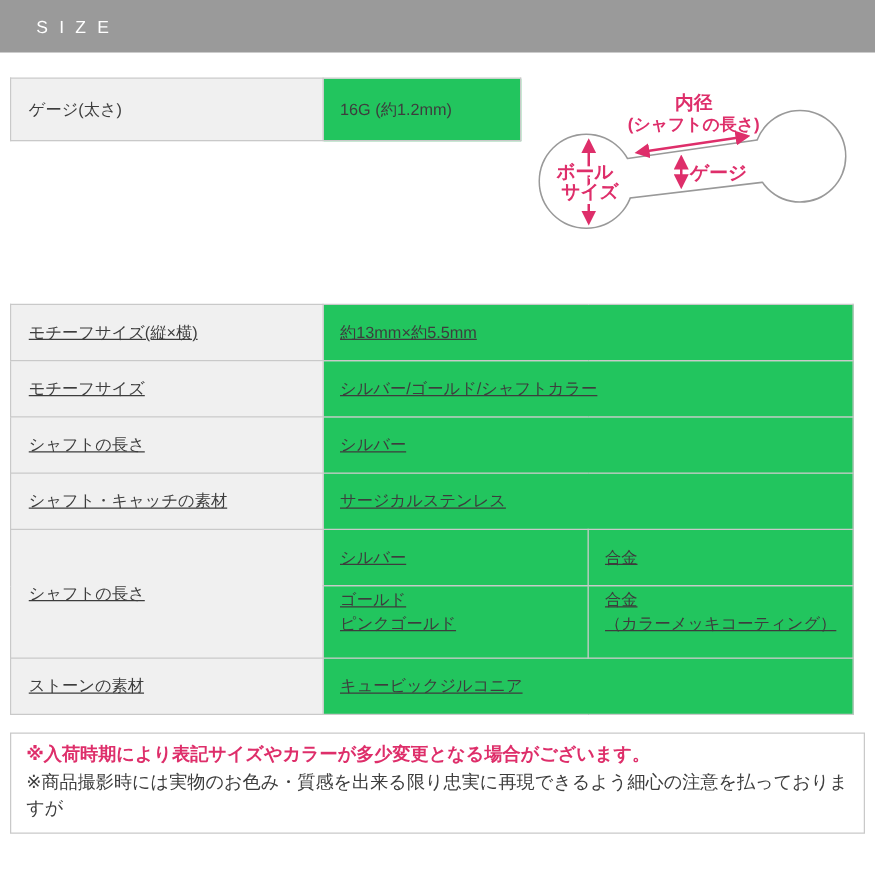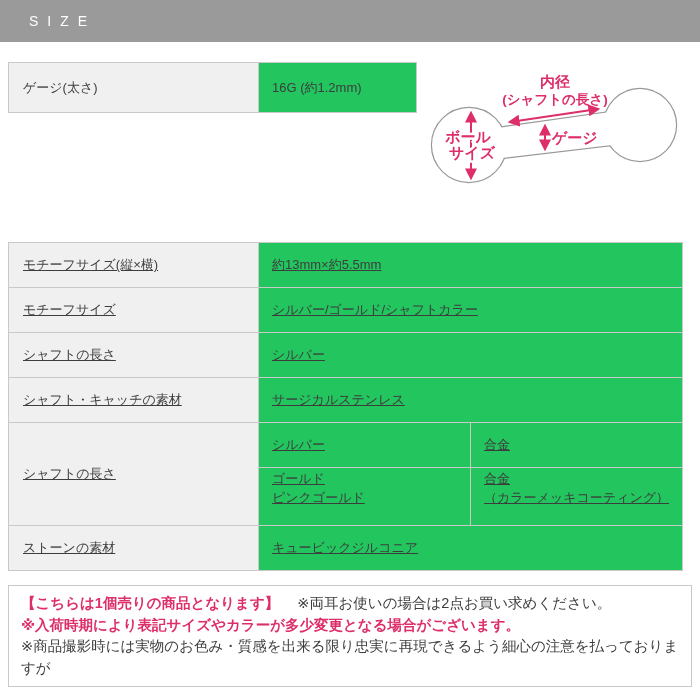--- a/index.html
+++ b/index.html
@@ -130,17 +130,16 @@
 （カラーメッキコーティング）</td>
     </tr>
     <tr>
       <th class="lbl">ストーンの素材</th>
       <td class="val" colspan="2">キュービックジルコニア</td>
     </tr>
   </tbody>
 </table>
 
 <div class="notes-box">
-  <p><span class="pink-note">【こちらは1個売りの商品となります】</span><span class="note-rest">※両耳お使いの場合は2点お買い求めください。</span></p>
   <p class="pink-note">※入荷時期により表記サイズやカラーが多少変更となる場合がございます。</p>
   <p>※商品撮影時には実物のお色み・質感を出来る限り忠実に再現できるよう細心の注意を払っておりますが</p>
 
 </div>
 
 </body></html>

